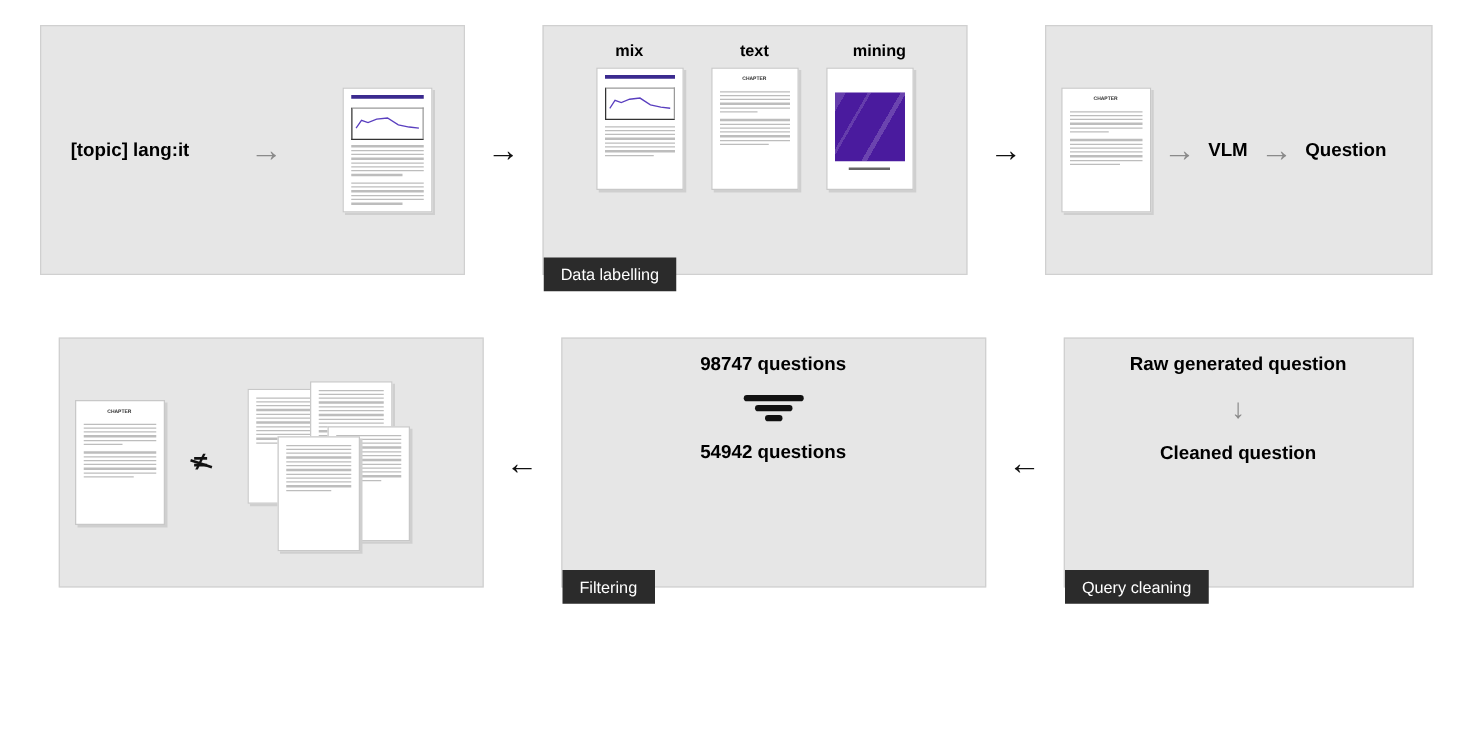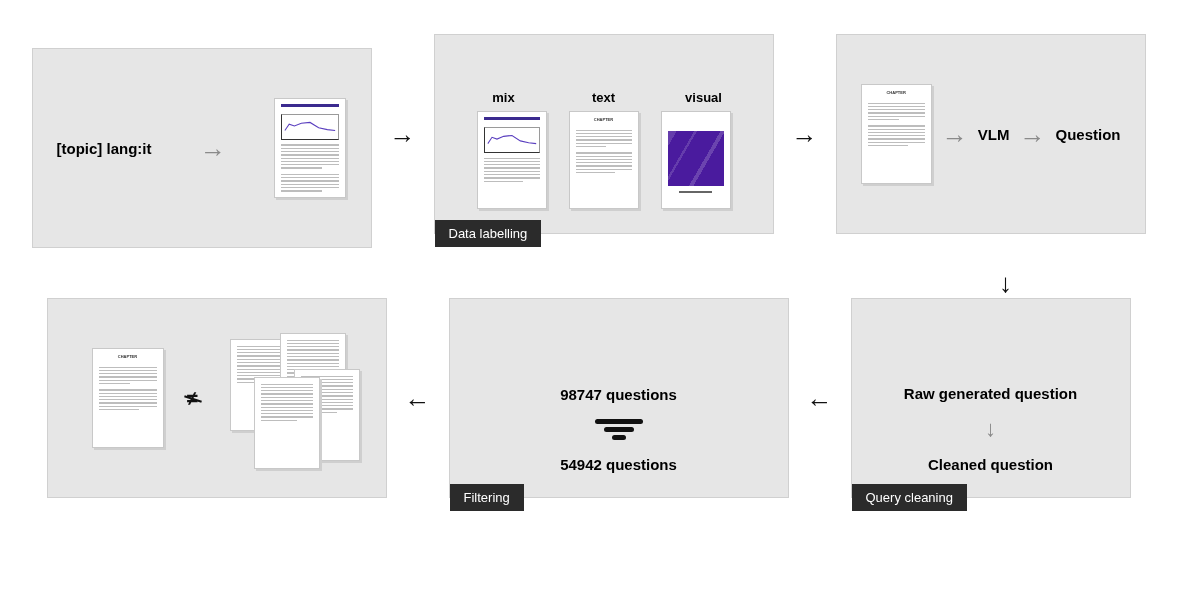--- a/index.html
+++ b/index.html
@@ -19,22 +19,22 @@
   }
   .row-top { margin-bottom: 50px; }
   .row-bottom { flex-direction: row-reverse; }
   .panel {
     background: #e6e6e6;
     border: 1px solid #d0d0d0;
     position: relative;
     height: 200px;
     display: flex;
     align-items: center;
-    justify-content: flex-end;
-    padding: 24px;
+    justify-content: flex-start;
+    padding: 12px;
   }
   .panel-label {
     position: absolute;
     left: 0;
     bottom: -14px;
     transform: translateY(0);
     background: #2b2b2b;
     color: #fff;
     font-size: 13px;
     padding: 6px 14px;
@@ -51,21 +51,21 @@
     position: absolute;
     right: 165px;
     top: 268px;
     font-size: 26px;
     font-weight: bold;
     color: #111;
   }
   .arrow-slot { width: 26px; text-align: center; }
 
   
-  .p-gather { width: 340px; justify-content: space-between; padding: 20px 24px; margin-top: 28px; }
+  .p-gather { width: 340px; justify-content: space-between; padding: 20px 24px; }
   .p-label  { width: 340px; flex-direction: column; }
   .p-qgen   { width: 310px; gap: 10px; }
   .p-clean  { width: 280px; flex-direction: column; gap: 14px; }
   .p-filter { width: 340px; flex-direction: column; gap: 16px; }
   .p-hard   { width: 340px; gap: 18px; }
 
   
   .doc {
     background: #fff;
     border: 1px solid #c8c8c8;
@@ -191,21 +191,21 @@
       </div>
     </div>
   </div>
 
   <div class="arrow arrow-slot">→</div>
 
   <div class="panel p-label">
     <div class="label-row">
       <span>mix</span>
       <span>text</span>
-      <span>visual</span>
+      <span>mining</span>
     </div>
     <div class="doc-row">
       <div class="doc-label-wrap">
         <div class="doc tiny">
           <div class="hbar"></div>
           <div class="chart">
               <div class="curve"><svg viewBox="0 0 60 22" preserveAspectRatio="none">
                   <path d="M1 15 L6 8 L12 10 L20 7 L30 6 L40 12 L50 14 L59 15" fill="none" stroke="#5a3fbf" stroke-width="1.2"></path>
                 </svg></div>
             </div>

